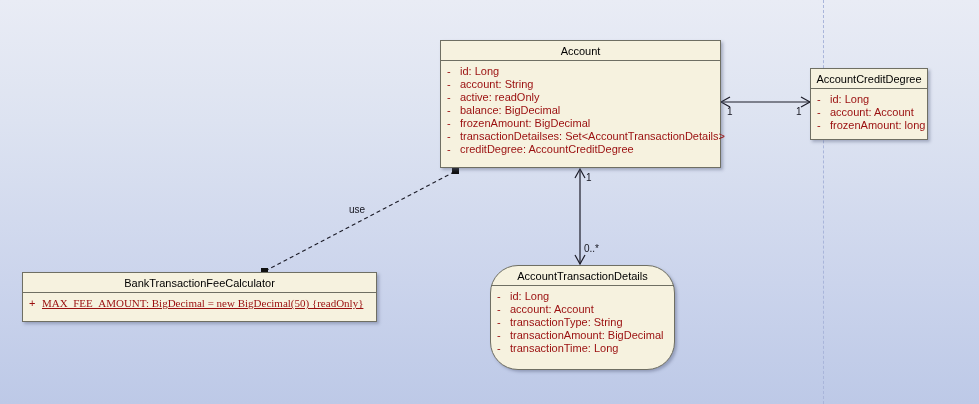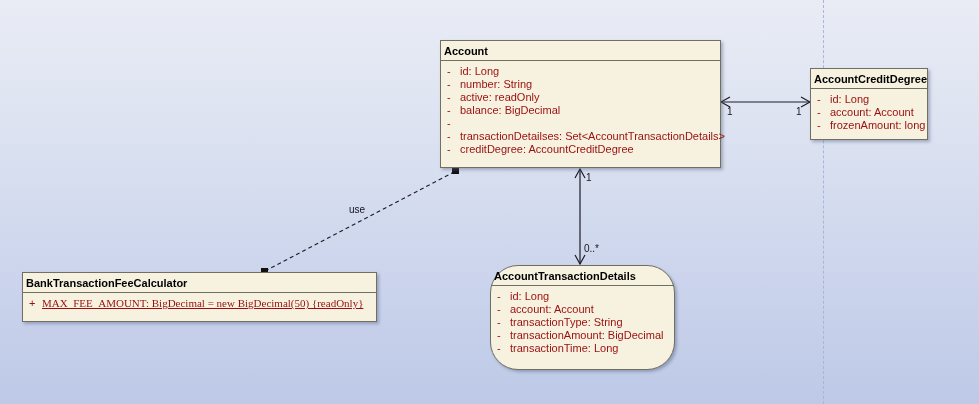--- a/index.html
+++ b/index.html
@@ -24,22 +24,23 @@
 
   .uml-class {
     position: absolute;
     background: #f6f2df;
     border: 1px solid #6f6f63;
     box-shadow: 2px 2px 3px rgba(90, 100, 130, 0.45);
     box-sizing: border-box;
   }
   .uml-header {
     font-size: 11px;
-    font-weight: bold;
+    font-weight: normal;
     color: #000000;
+    text-align: center;
     padding: 4px 3px 3px 3px;
     border-bottom: 1px solid #6f6f63;
     white-space: nowrap;
     overflow: hidden;
   }
   .uml-attrs {
     padding: 4px 4px 4px 6px;
   }
   .attr-row {
     display: flex;
@@ -111,32 +112,33 @@
 
   <div class="uml-class" style="left:440px; top:40px; width:281px; height:128px;">
     <div class="uml-header">Account</div>
     <div class="uml-attrs">
         <div class="attr-row">
           <span class="vis">-</span>
           <span class="attr-text">id:  Long</span>
         </div>
         <div class="attr-row">
           <span class="vis">-</span>
-          <span class="attr-text">number:  String</span>
+          <span class="attr-text">account:  String</span>
         </div>
         <div class="attr-row">
           <span class="vis">-</span>
           <span class="attr-text">active:  readOnly</span>
         </div>
         <div class="attr-row">
           <span class="vis">-</span>
           <span class="attr-text">balance:  BigDecimal</span>
         </div>
         <div class="attr-row">
           <span class="vis">-</span>
+          <span class="attr-text">frozenAmount:  BigDecimal</span>
         </div>
         <div class="attr-row">
           <span class="vis">-</span>
           <span class="attr-text">transactionDetailses:  Set&lt;AccountTransactionDetails&gt;</span>
         </div>
         <div class="attr-row">
           <span class="vis">-</span>
           <span class="attr-text">creditDegree:  AccountCreditDegree</span>
         </div>
       </div>

